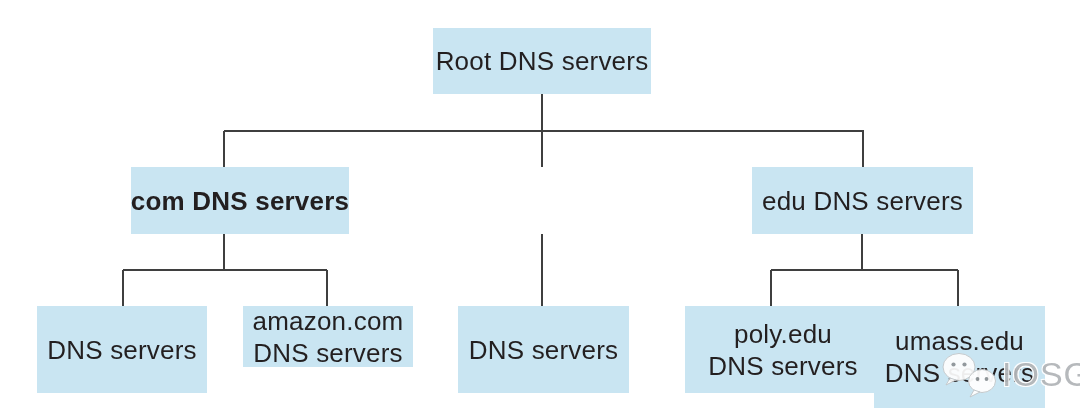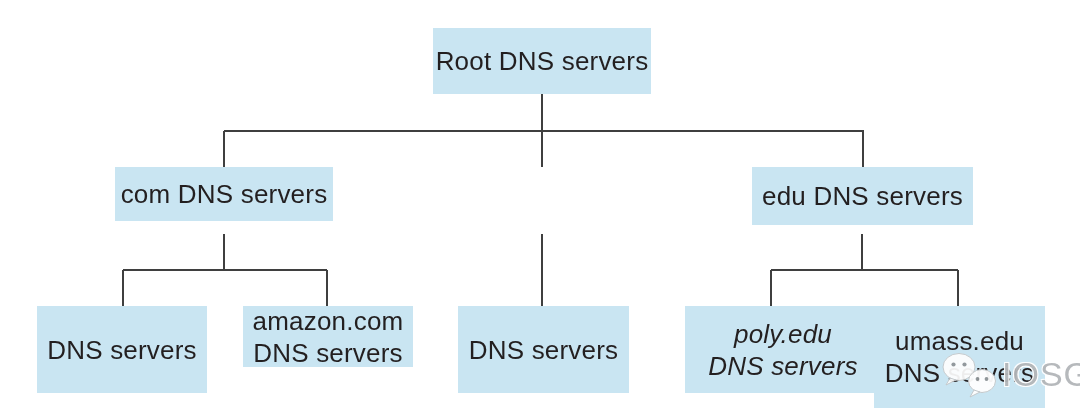--- a/index.html
+++ b/index.html
@@ -32,27 +32,27 @@
     align-items: center;
     justify-content: center;
     text-align: right;
     font-size: 26px;
     line-height: 32px;
     letter-spacing: 0.2px;
   }
   .node .lbl { display: block; white-space: nowrap; }
   
   .n-root   { left: 433px; top: 28px;  width: 218px; height: 66px; }
-  .n-com    { left: 115px; top: 167px; width: 218px; height: 54px; }
+  .n-com    { left: 131px; top: 167px; width: 218px; height: 67px; font-weight: bold; }
   .n-org    { left: 432px; top: 167px; width: 221px; height: 67px; }
-  .n-edu    { left: 752px; top: 167px; width: 221px; height: 58px; }
+  .n-edu    { left: 752px; top: 167px; width: 221px; height: 67px; }
   .n-yahoo  { left: 37px;  top: 306px; width: 170px; height: 87px; }
   .n-amazon { left: 243px; top: 306px; width: 170px; height: 61px; }
   .n-pbs    { left: 458px; top: 306px; width: 171px; height: 87px; }
-  .n-poly   { left: 685px; top: 306px; width: 196px; height: 87px; font-style: italic; }
+  .n-poly   { left: 685px; top: 306px; width: 196px; height: 87px; }
   .n-umass  { left: 874px; top: 306px; width: 171px; height: 102px; }
 
   .watermark {
     position: absolute;
     left: 938px;
     top: 348px;
     display: flex;
     align-items: center;
     z-index: 5;
   }

